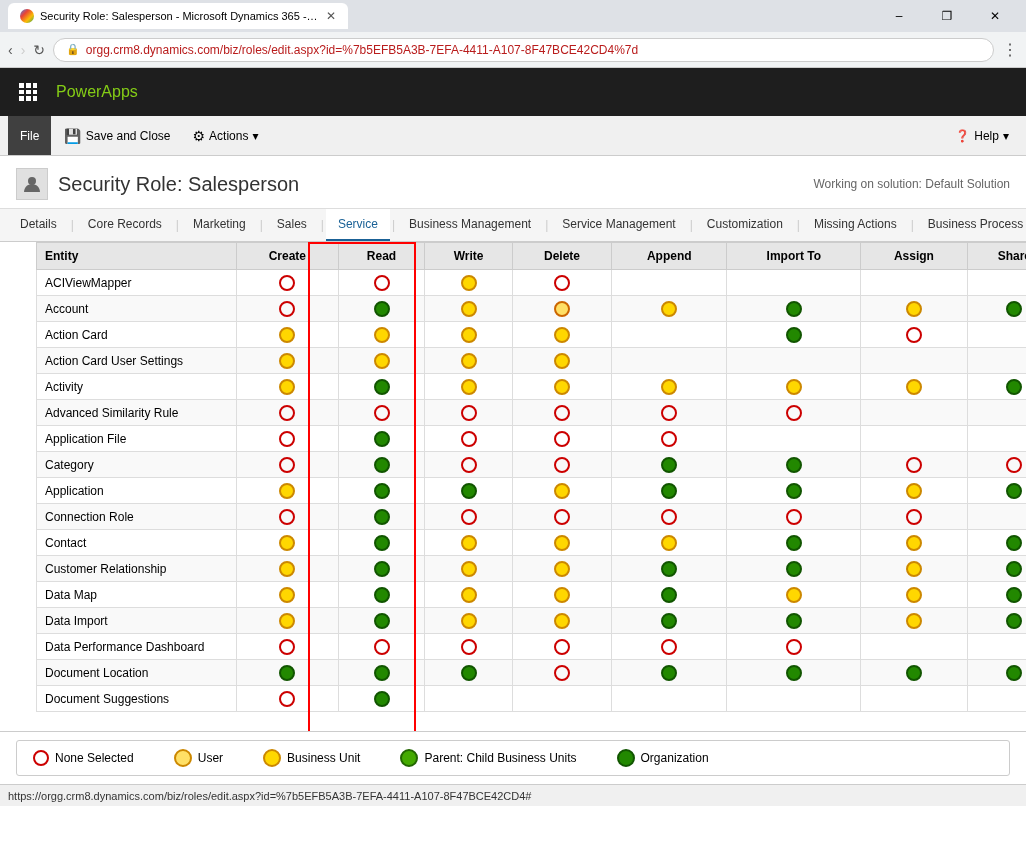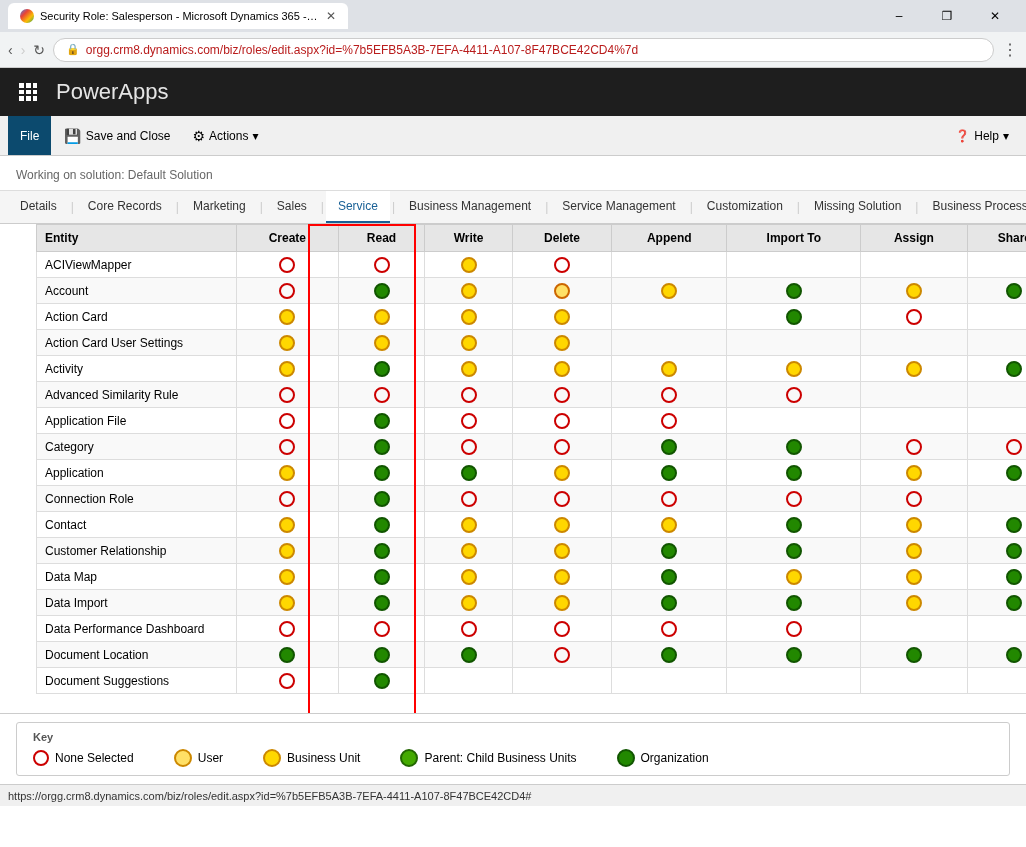--- a/index.html
+++ b/index.html
@@ -54,21 +54,21 @@
 
     
     .app-header {
       background: #1e1e1e;
       height: 48px;
       display: flex;
       align-items: center;
       padding: 0 12px;
       gap: 12px;
     }
-    .app-name { color: #e5e5e5; font-size: 22px; font-weight: 300; }
+    .app-name { color: #84cc16; font-size: 16px; font-weight: 300; }
 
     
     .toolbar {
       background: #f0f0f0;
       height: 40px;
       display: flex;
       align-items: center;
       padding: 0 8px;
       gap: 4px;
       border-bottom: 1px solid #ccc;
@@ -78,21 +78,21 @@
       align-items: center;
       gap: 4px;
       padding: 4px 8px;
       border: 1px solid transparent;
       background: transparent;
       cursor: pointer;
       font-size: 12px;
       border-radius: 2px;
     }
     .file-btn {
-      background: #0c4a6e;
+      background: #404040;
       color: white;
       padding: 6px 12px;
       border: none;
       font-size: 12px;
       cursor: pointer;
       height: 100%;
     }
 
     
     .role-header {
@@ -279,41 +279,50 @@
   </button>
   <div style="flex:1;"></div>
   <button class="toolbar-btn">
     <span>❓</span>
     <span>Help</span>
     <span>▾</span>
   </button>
 </div>
 
 <div class="role-header">
+  <div class="role-title-area">
+    <div class="role-icon">
+      <svg width="20" height="20" viewBox="0 0 20 20">
+          <circle cx="10" cy="7" r="4" fill="#666"></circle>
+          <path d="M2 18c0-4.4 3.6-8 8-8s8 3.6 8 8" fill="#666"></path>
+        </svg>
+    </div>
+    <h1 class="role-title">Security Role: Salesperson</h1>
+  </div>
   <span class="solution-info">Working on solution: Default Solution</span>
 </div>
 
 <div class="tabs-bar">
   <button class="tab">Details</button>
   <span class="tab-separator">|</span>
   <button class="tab">Core Records</button>
   <span class="tab-separator">|</span>
   <button class="tab">Marketing</button>
   <span class="tab-separator">|</span>
   <button class="tab">Sales</button>
   <span class="tab-separator">|</span>
   <button class="tab active">Service</button>
   <span class="tab-separator">|</span>
   <button class="tab">Business Management</button>
   <span class="tab-separator">|</span>
   <button class="tab">Service Management</button>
   <span class="tab-separator">|</span>
   <button class="tab">Customization</button>
   <span class="tab-separator">|</span>
-  <button class="tab">Missing Solution</button>
+  <button class="tab">Missing Actions</button>
   <span class="tab-separator">|</span>
   <button class="tab">Business Process Flows</button>
 
 </div>
 
 <div class="table-container" style="position:relative; overflow:auto; height:490px; border-bottom:1px solid #ccc;">
 
   <table>
     <thead>
       <tr>
@@ -517,21 +526,20 @@
           <td></td>
         </tr>
       </tbody>
   </table>
 
   <div style="position:absolute; top:0; left:308px; width:108px; height:510px; border:2px solid red; pointer-events:none; z-index:10;"></div>
 
 </div>
 
 <div class="key-section">
-  <div class="key-title">Key</div>
   <div class="key-items">
     <div class="key-item">
       <span class="circle circle-none"></span>
       <span>None Selected</span>
     </div>
     <div class="key-item">
       <span style="display:inline-block;width:18px;height:18px;border-radius:50%;border:2px solid #cc8800;background:#ffe066;vertical-align:middle;"></span>
       <span>User</span>
     </div>
     <div class="key-item">

